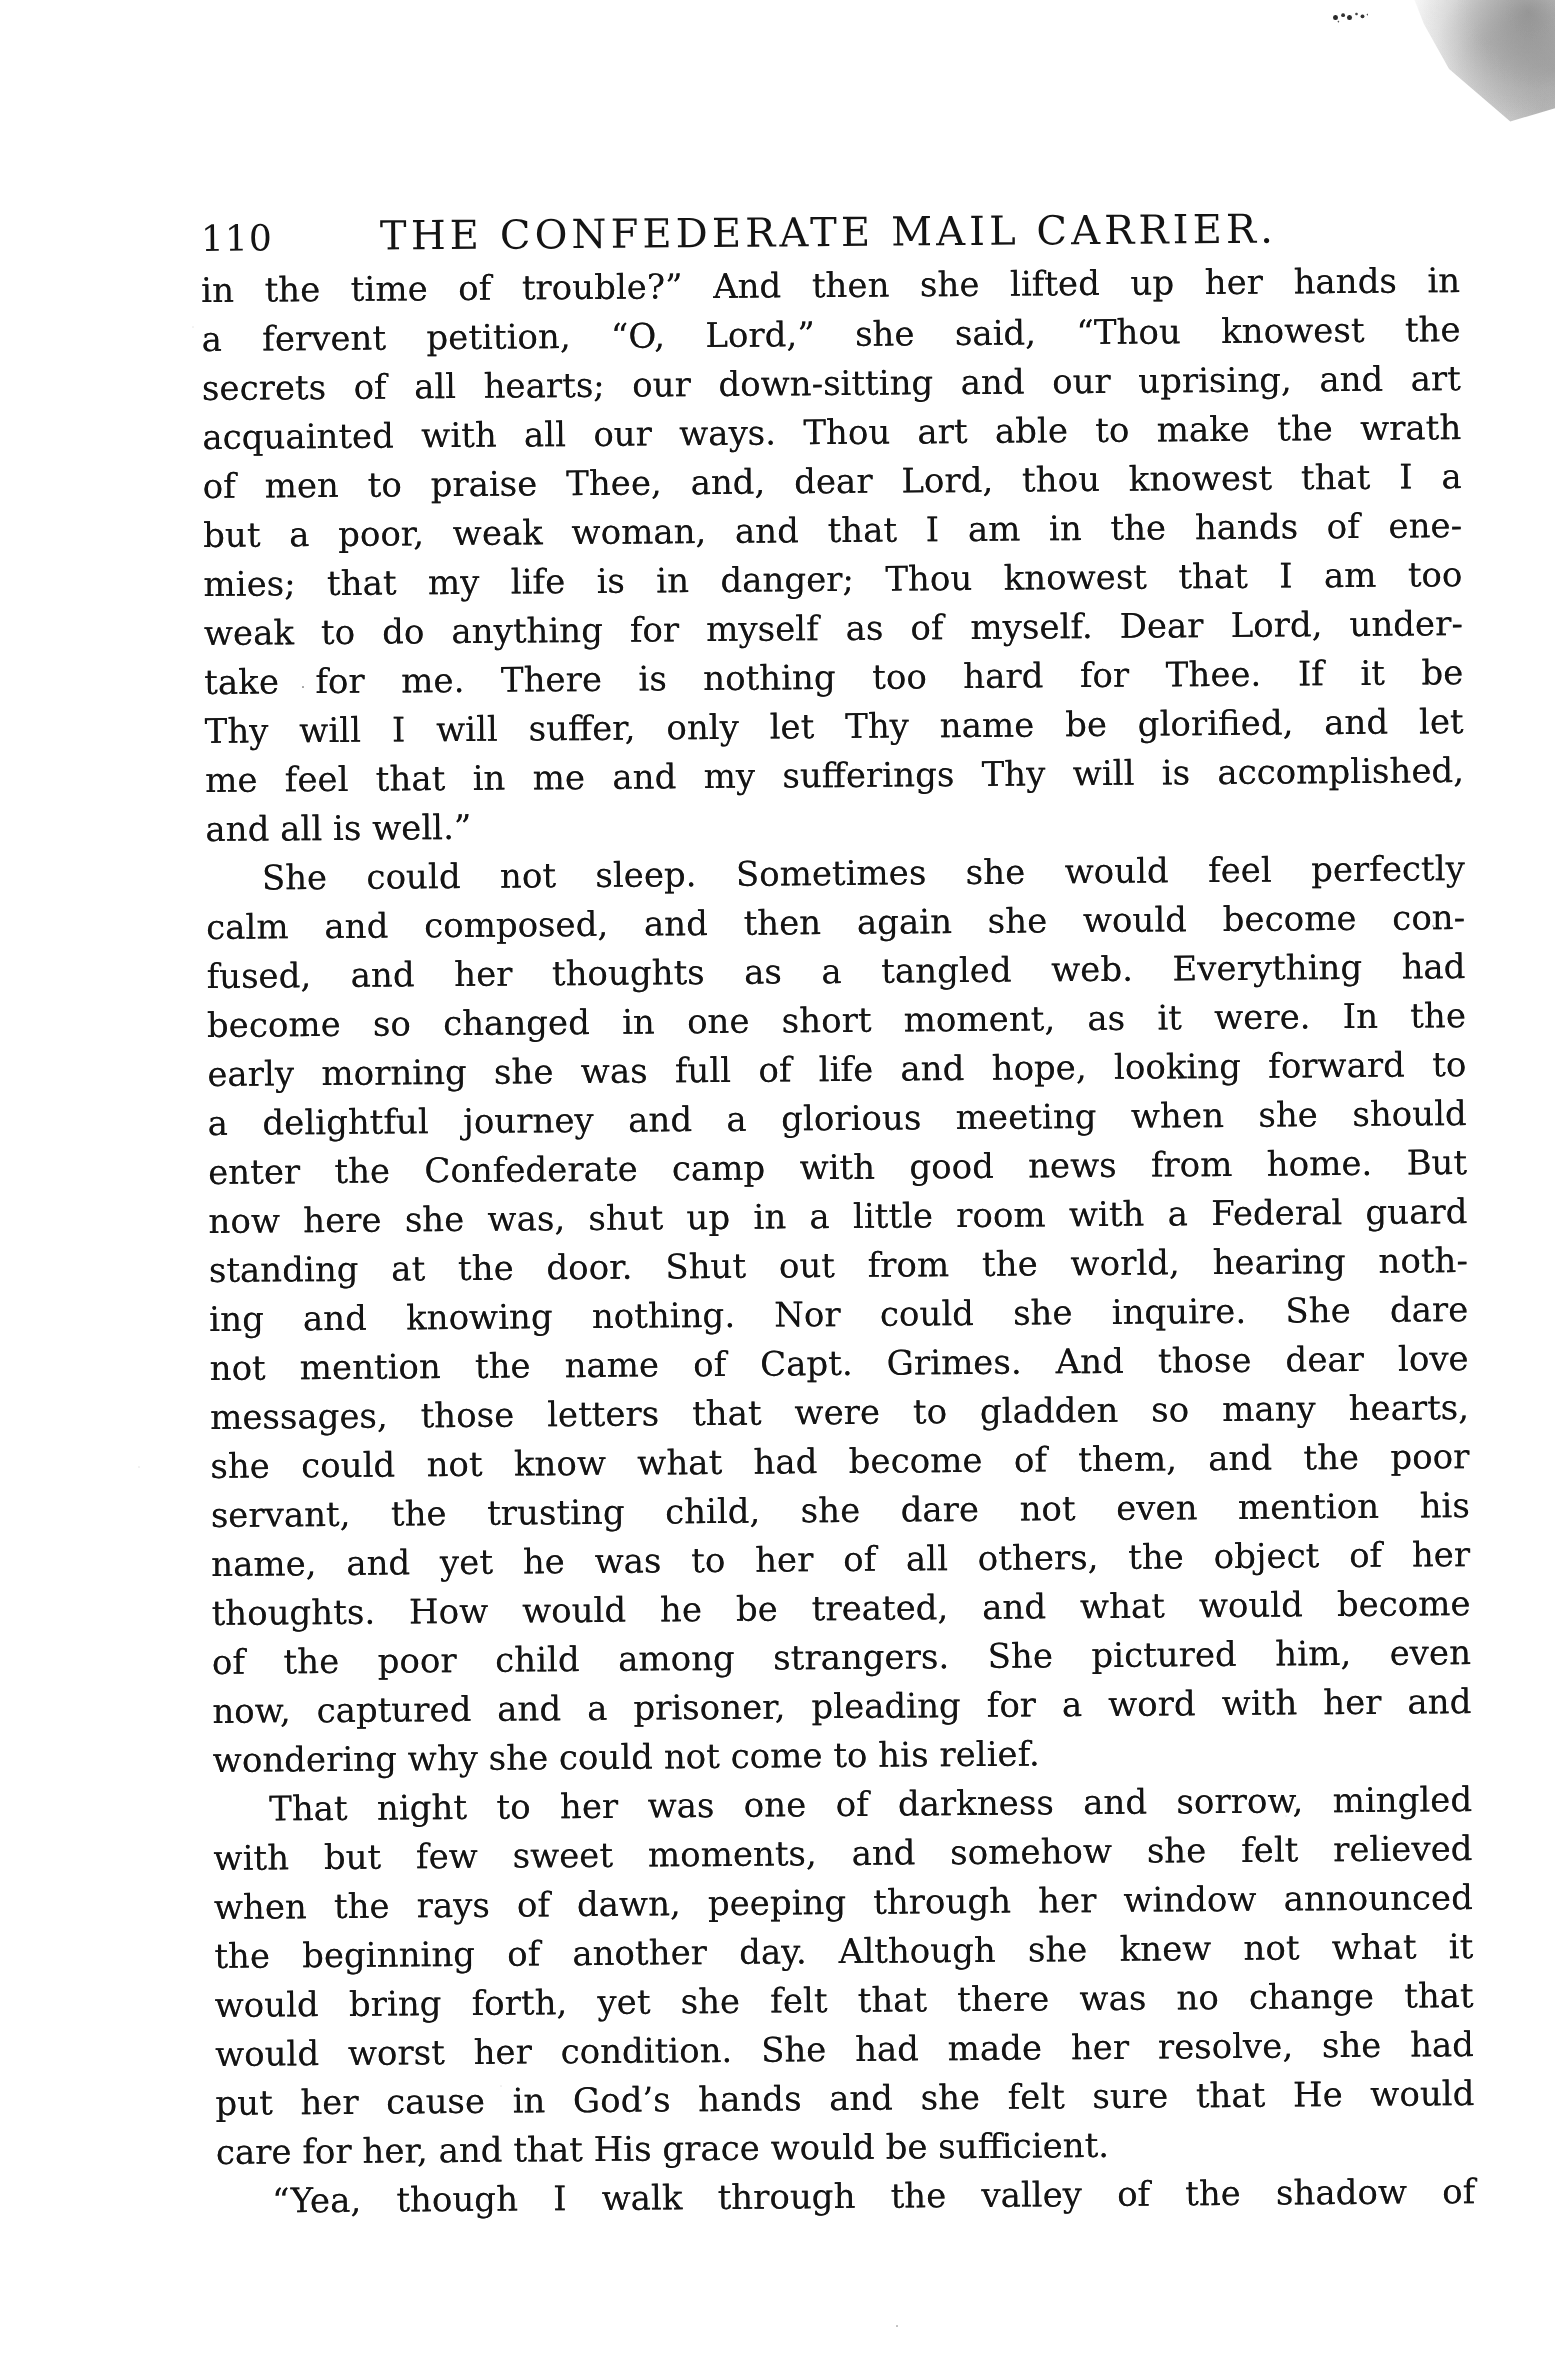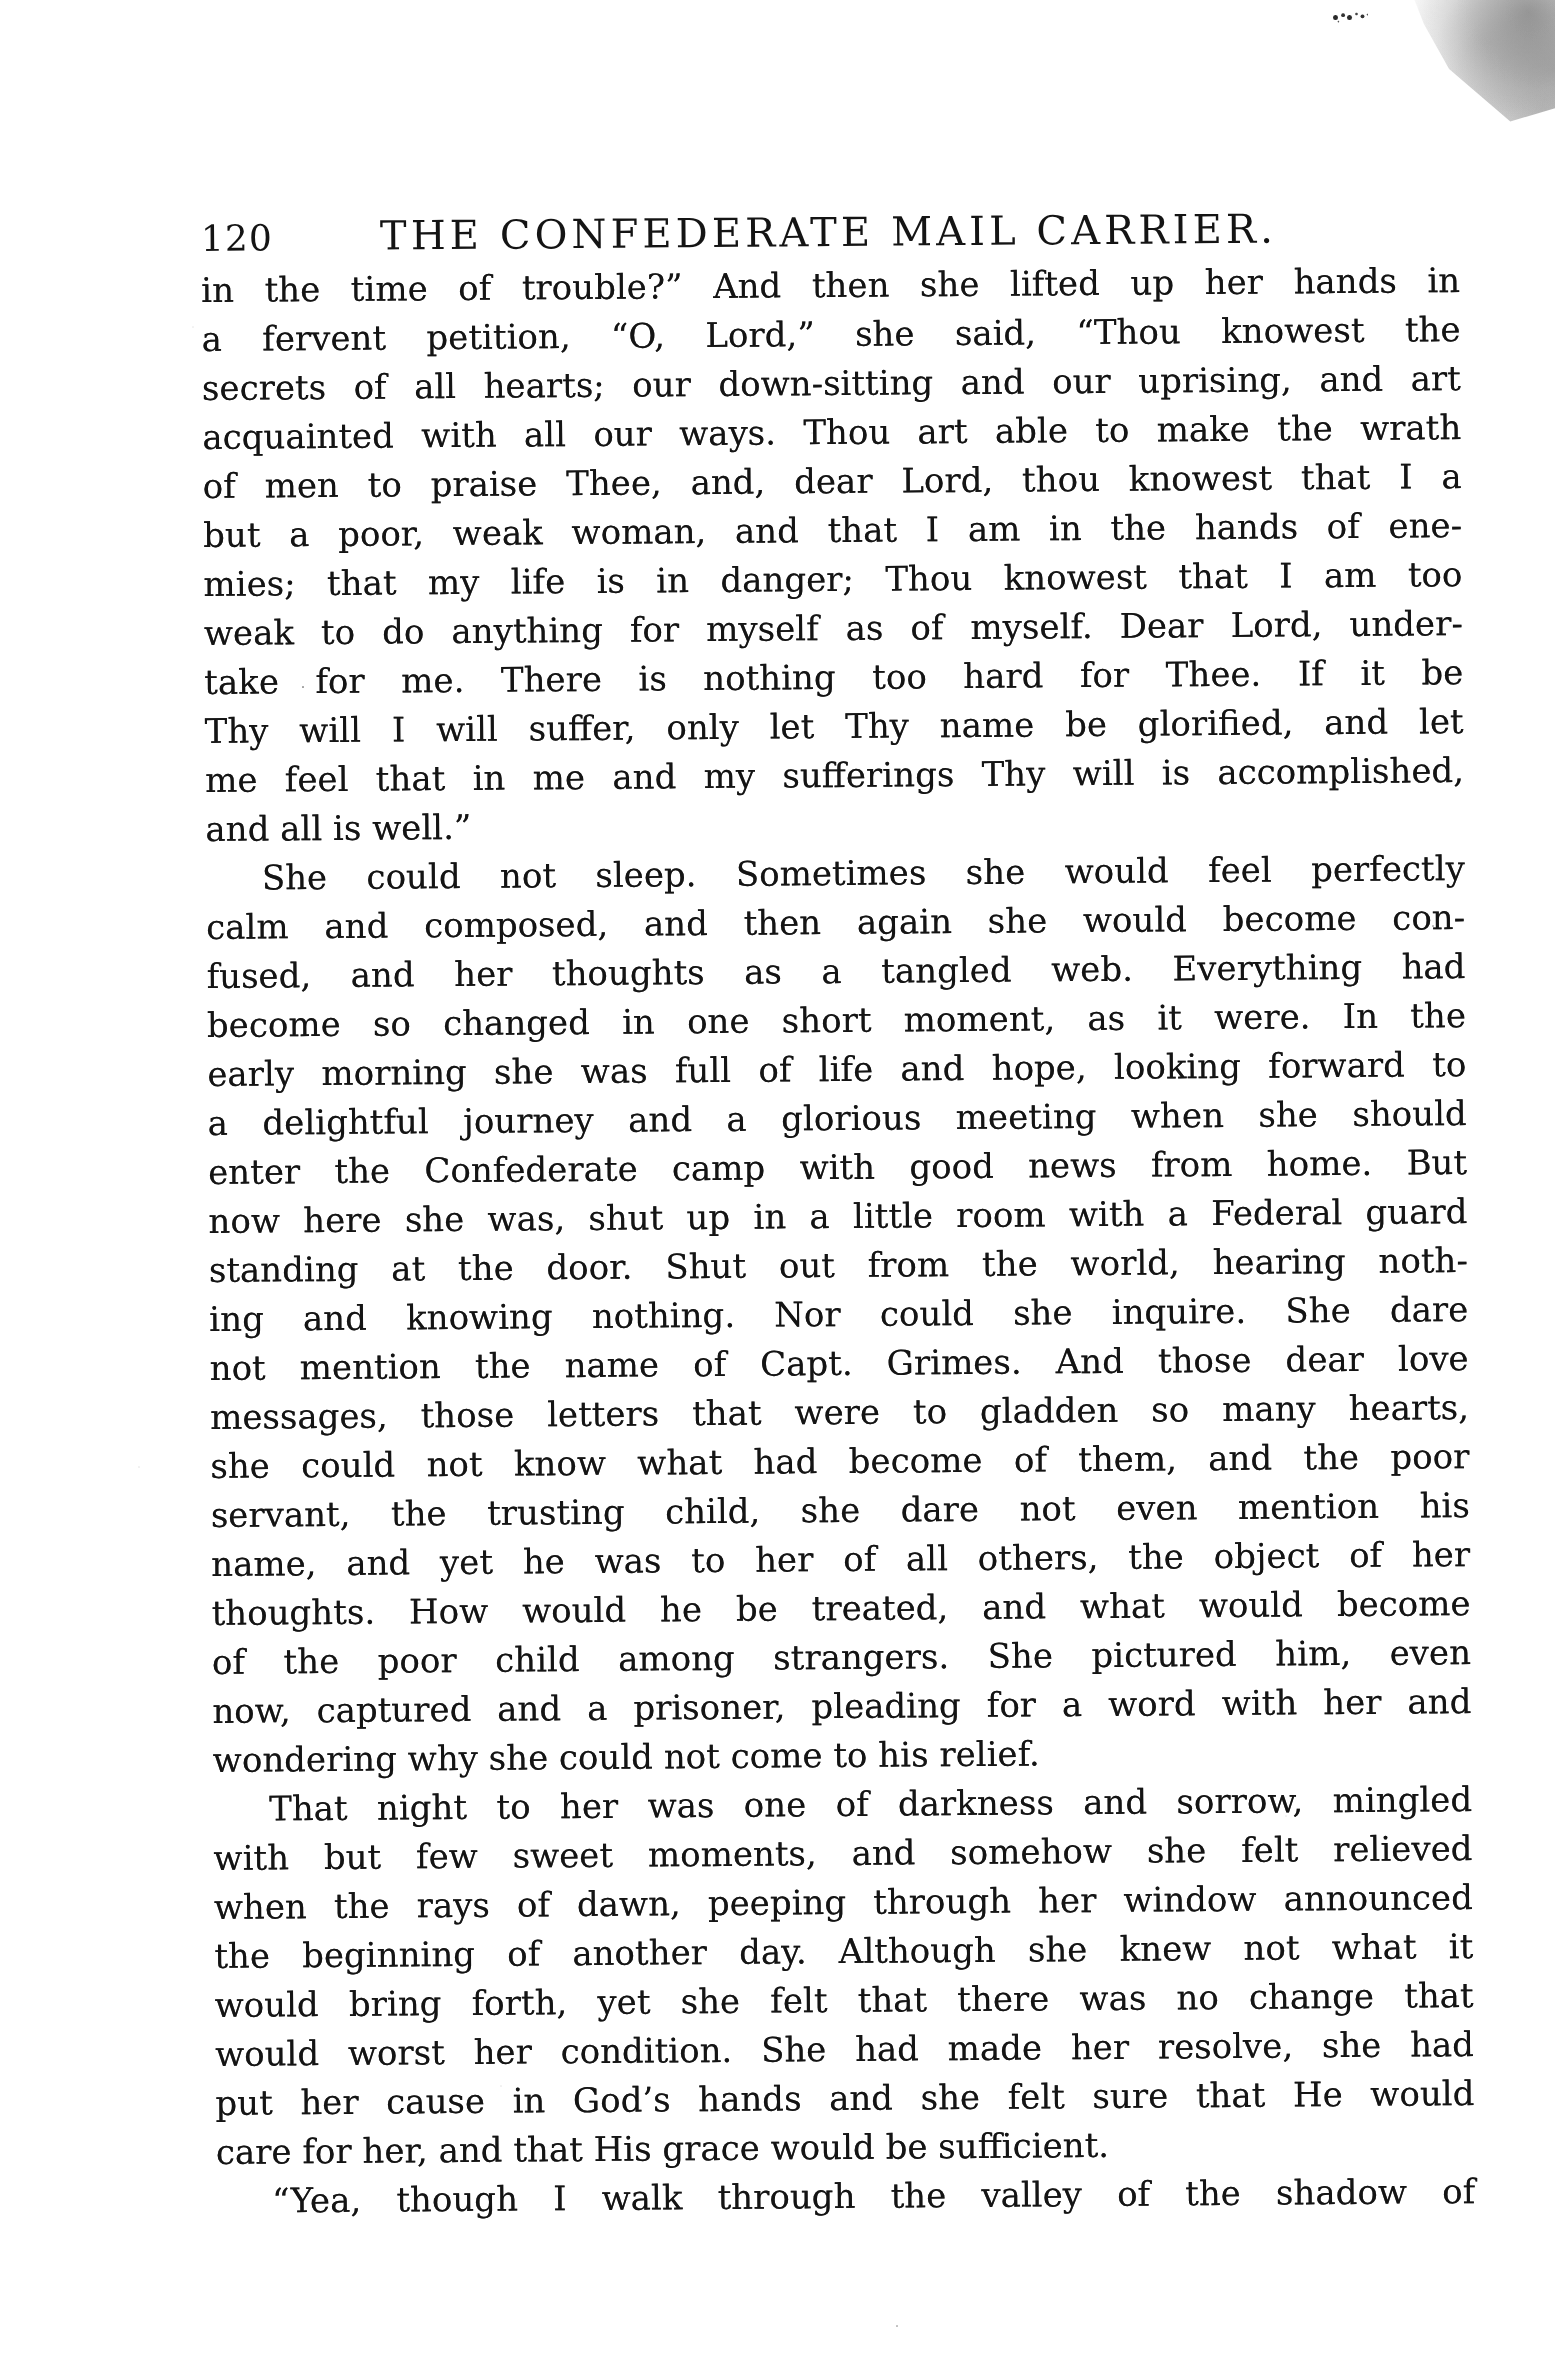--- a/index.html
+++ b/index.html
@@ -109,21 +109,21 @@
       192px 326px 0 -0.6px rgba(100,100,100,0.4),
       1285px 1815px 0 -0.6px rgba(90,90,90,0.4);
   }
 </style>
 </head>
 <body>
 
 <div class="page">
   <div class="scan">
     <div class="page-header">
-      <span class="page-number">120</span>
+      <span class="page-number">110</span>
       <span class="running-title">THE CONFEDERATE MAIL CARRIER.</span>
     </div>
     <div class="page-body">
         <div class="line">in the time of trouble?”  And then she lifted up her hands in</div>
         <div class="line">a fervent petition, “O, Lord,” she said, “Thou knowest the</div>
         <div class="line">secrets of all hearts; our down-sitting and our uprising, and art</div>
         <div class="line">acquainted with all our ways.  Thou art able to make the wrath</div>
         <div class="line">of men to praise Thee, and, dear Lord, thou knowest that I a</div>
         <div class="line">but a poor, weak woman, and that I am in the hands of ene-</div>
         <div class="line">mies; that my life is in danger; Thou knowest that I am too</div>

